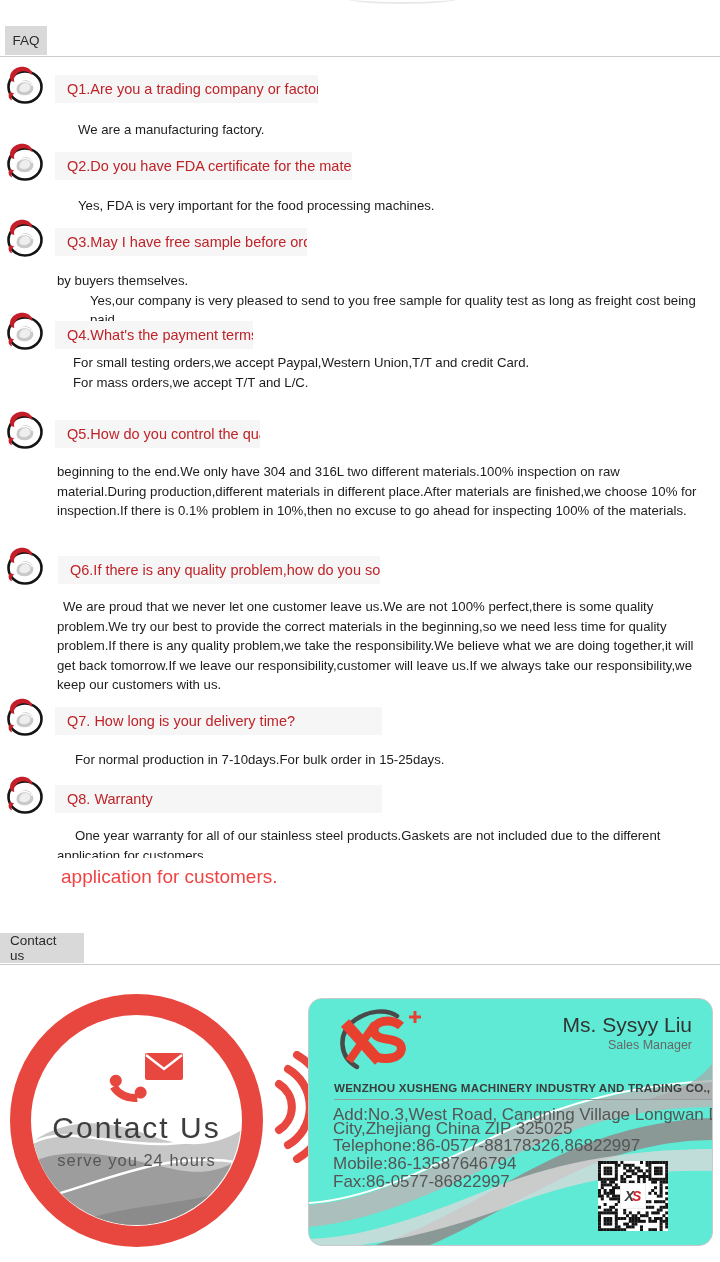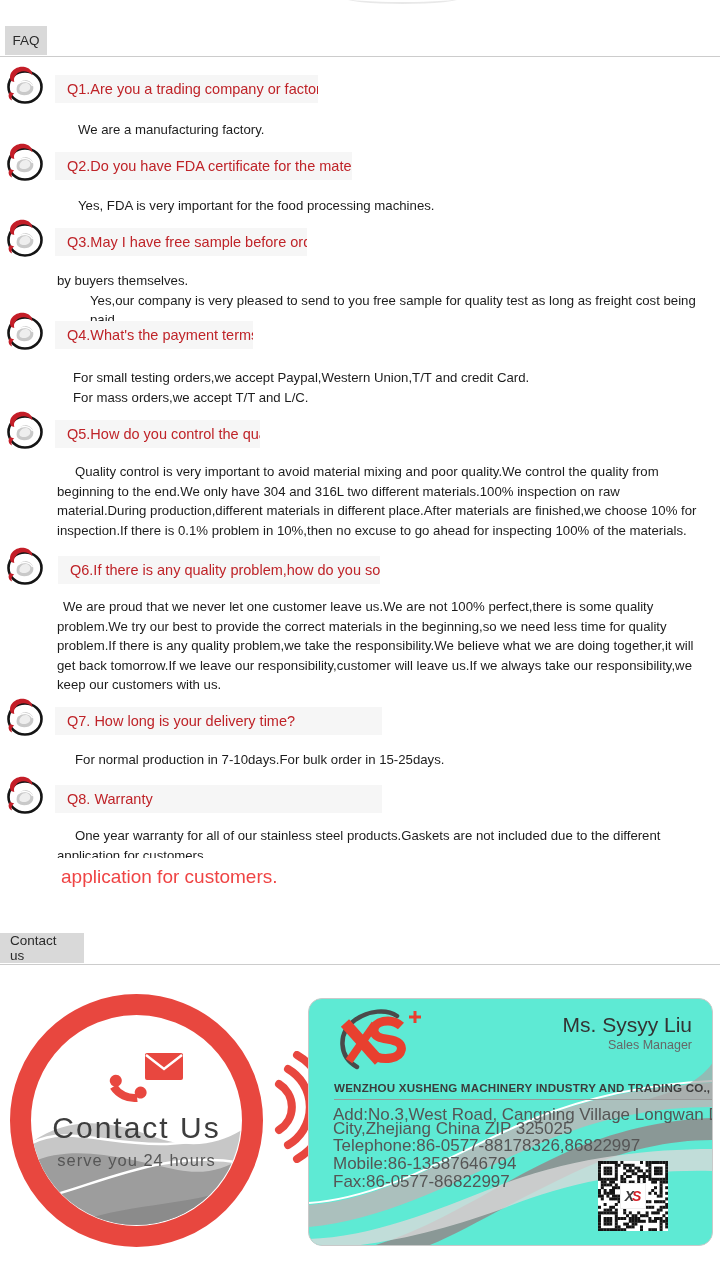--- a/index.html
+++ b/index.html
@@ -135,40 +135,39 @@
       <svg width="40" height="42" viewBox="0 0 40 42">
         <ellipse cx="21" cy="23" rx="16.5" ry="15.5" fill="#fff" stroke="#151515" stroke-width="2.6"></ellipse>
         <path d="M7 17 C3 8 13 1 21 3 C27 4.5 29 9 28 11 C24 6 15 6 12 11 C10 13.5 9.6 15 10.3 18 Z" fill="#c41e28"></path>
         <path d="M6 28 C3.5 31 4.5 35 8 36.5 C6.8 33.5 7.8 30.8 10.2 29.4 Z" fill="#c41e28"></path>
         <path d="M13 28 C11 21 17 14.5 23.5 16.5 C29 18.2 31 24 28 28 C25.5 31.8 16.5 33 13 28 Z" fill="#c9c9c9"></path>
         <path d="M15.5 26 C14.6 21.5 19.5 17.5 24 19.4 C27 20.8 27 25 24.4 26.8 C21.8 28.8 16.5 28.4 15.5 26 Z" fill="#eeeeee"></path>
         <path d="M14 20 C18 16 26 17 28.5 22" fill="none" stroke="#ffffff" stroke-width="1.4"></path>
       </svg>
     </div>
     <div class="q-bar" style="left: 55px; width: 198px;">Q4.What's the payment terms?</div>
-    <div class="ans" style="top: 58px;">
+    <div class="ans" style="top: 43px;">
           <div class="ln" style="padding-left: 16px;">For small testing orders,we accept Paypal,Western Union,T/T and credit Card.</div>
           <div class="ln" style="padding-left: 16px;">For mass orders,we accept T/T and L/C.</div>
         </div>
   </div>
 
   <div class="faq-item" style="top: 409px;">
     <div class="faq-icon">
       <svg width="40" height="42" viewBox="0 0 40 42">
         <ellipse cx="21" cy="23" rx="16.5" ry="15.5" fill="#fff" stroke="#151515" stroke-width="2.6"></ellipse>
         <path d="M7 17 C3 8 13 1 21 3 C27 4.5 29 9 28 11 C24 6 15 6 12 11 C10 13.5 9.6 15 10.3 18 Z" fill="#c41e28"></path>
         <path d="M6 28 C3.5 31 4.5 35 8 36.5 C6.8 33.5 7.8 30.8 10.2 29.4 Z" fill="#c41e28"></path>
         <path d="M13 28 C11 21 17 14.5 23.5 16.5 C29 18.2 31 24 28 28 C25.5 31.8 16.5 33 13 28 Z" fill="#c9c9c9"></path>
         <path d="M15.5 26 C14.6 21.5 19.5 17.5 24 19.4 C27 20.8 27 25 24.4 26.8 C21.8 28.8 16.5 28.4 15.5 26 Z" fill="#eeeeee"></path>
         <path d="M14 20 C18 16 26 17 28.5 22" fill="none" stroke="#ffffff" stroke-width="1.4"></path>
       </svg>
     </div>
     <div class="q-bar" style="left: 55px; width: 205px;">Q5.How do you control the quality?</div>
     <div class="ans" style="top: 53px;">
-          <div class="ln" style="padding-left: 18px;">Quality control is very important to avoid material mixing and poor quality.We control the quality from</div>
           <div class="ln">beginning to the end.We only have 304 and 316L two different materials.100% inspection on raw</div>
           <div class="ln">material.During production,different materials in different place.After materials are finished,we choose 10% for</div>
           <div class="ln">inspection.If there is 0.1% problem in 10%,then no excuse to go ahead for inspecting 100% of the materials.</div>
         </div>
   </div>
 
   <div class="faq-item" style="top: 545px;">
     <div class="faq-icon">
       <svg width="40" height="42" viewBox="0 0 40 42">
         <ellipse cx="21" cy="23" rx="16.5" ry="15.5" fill="#fff" stroke="#151515" stroke-width="2.6"></ellipse>

